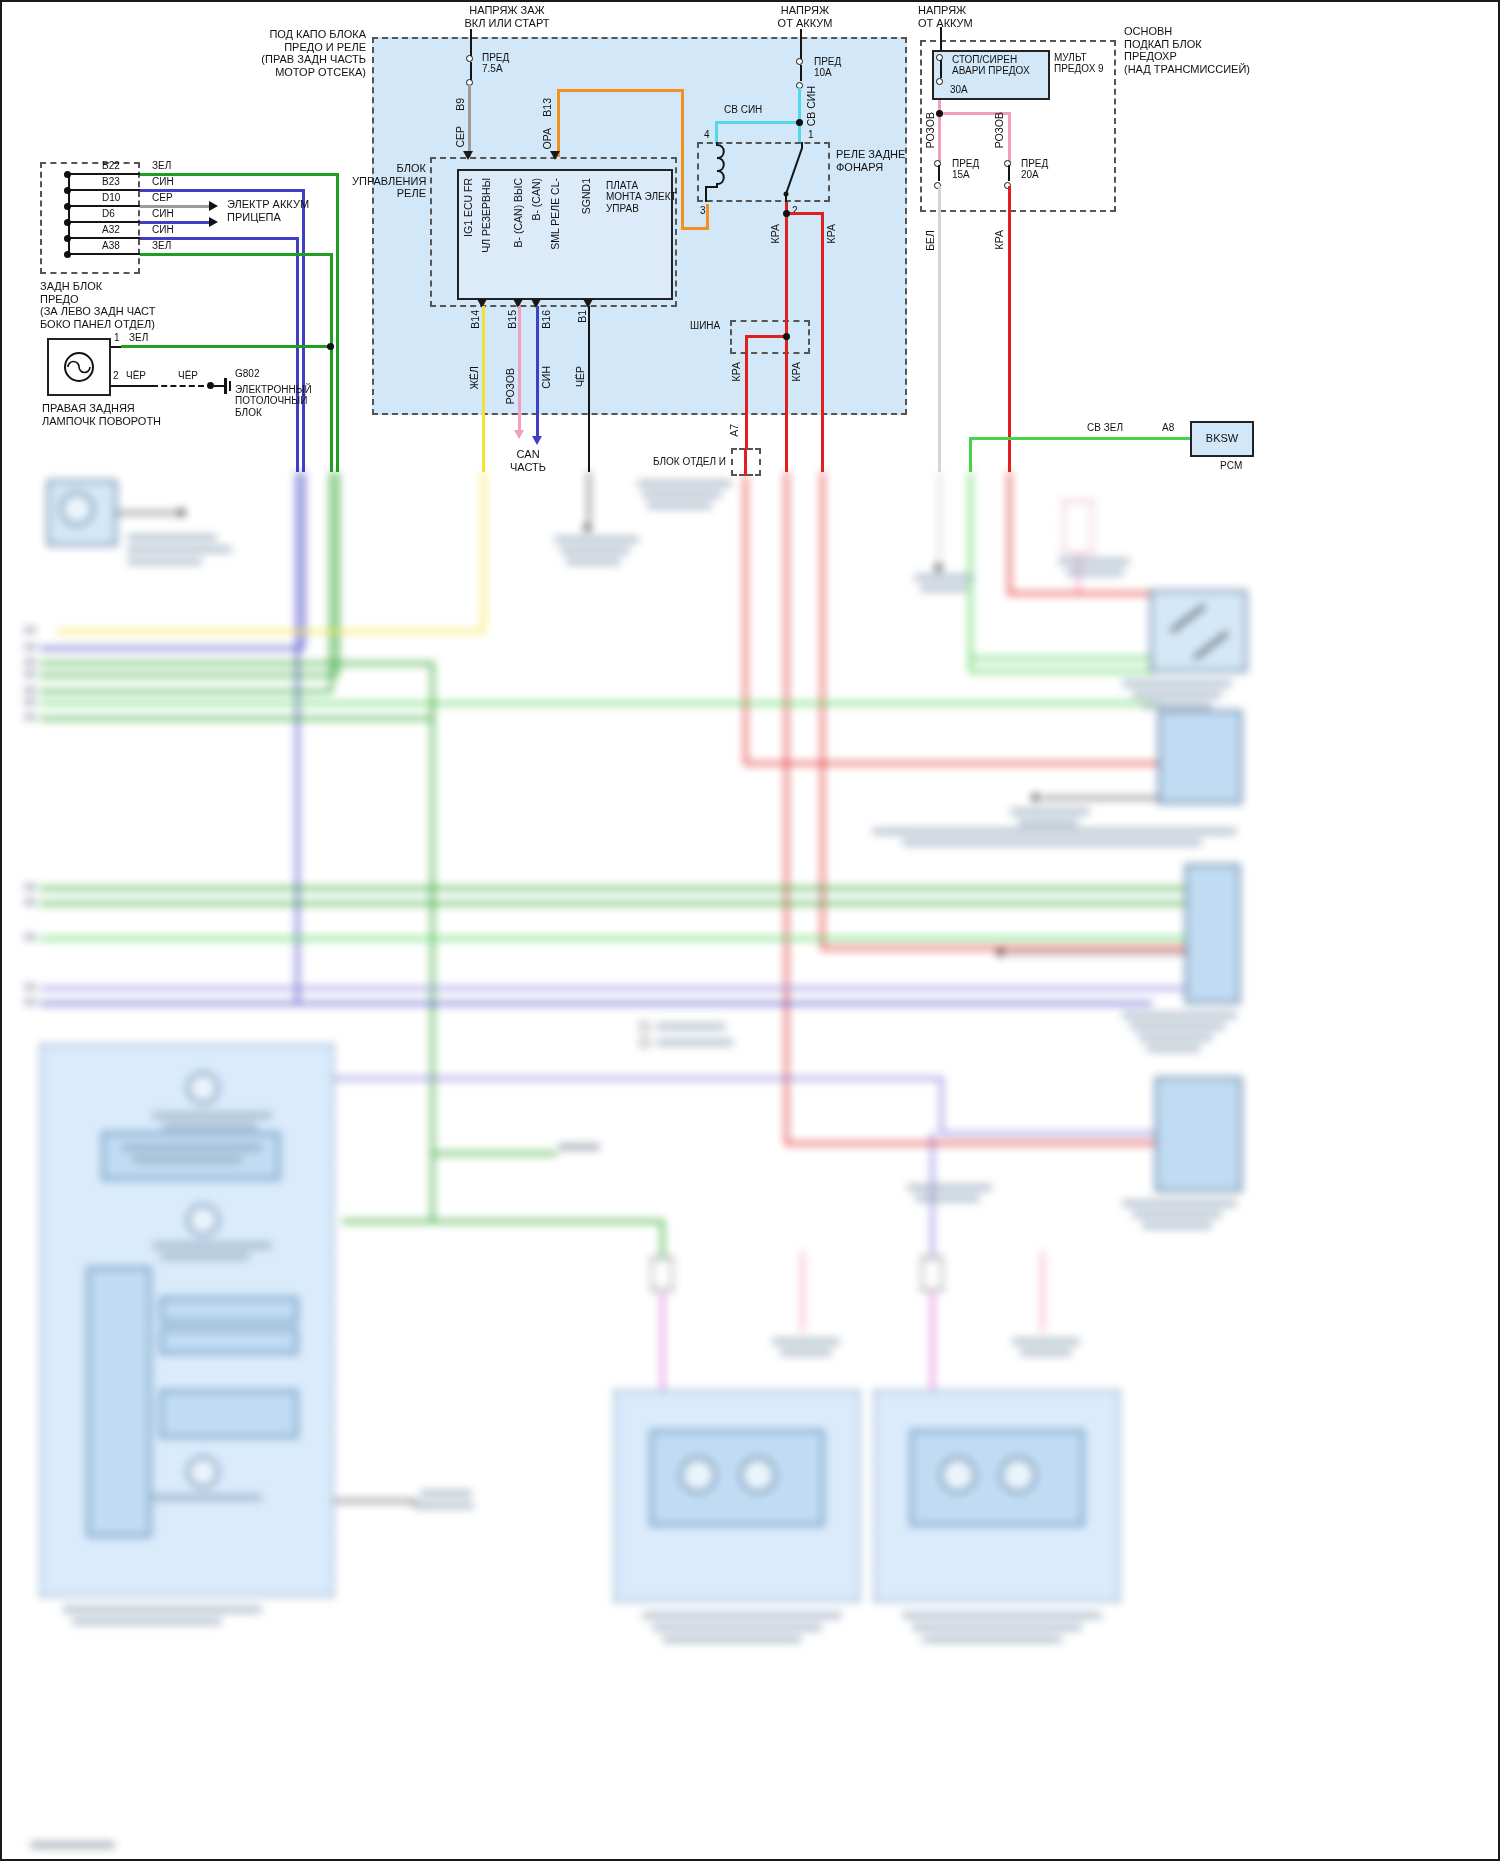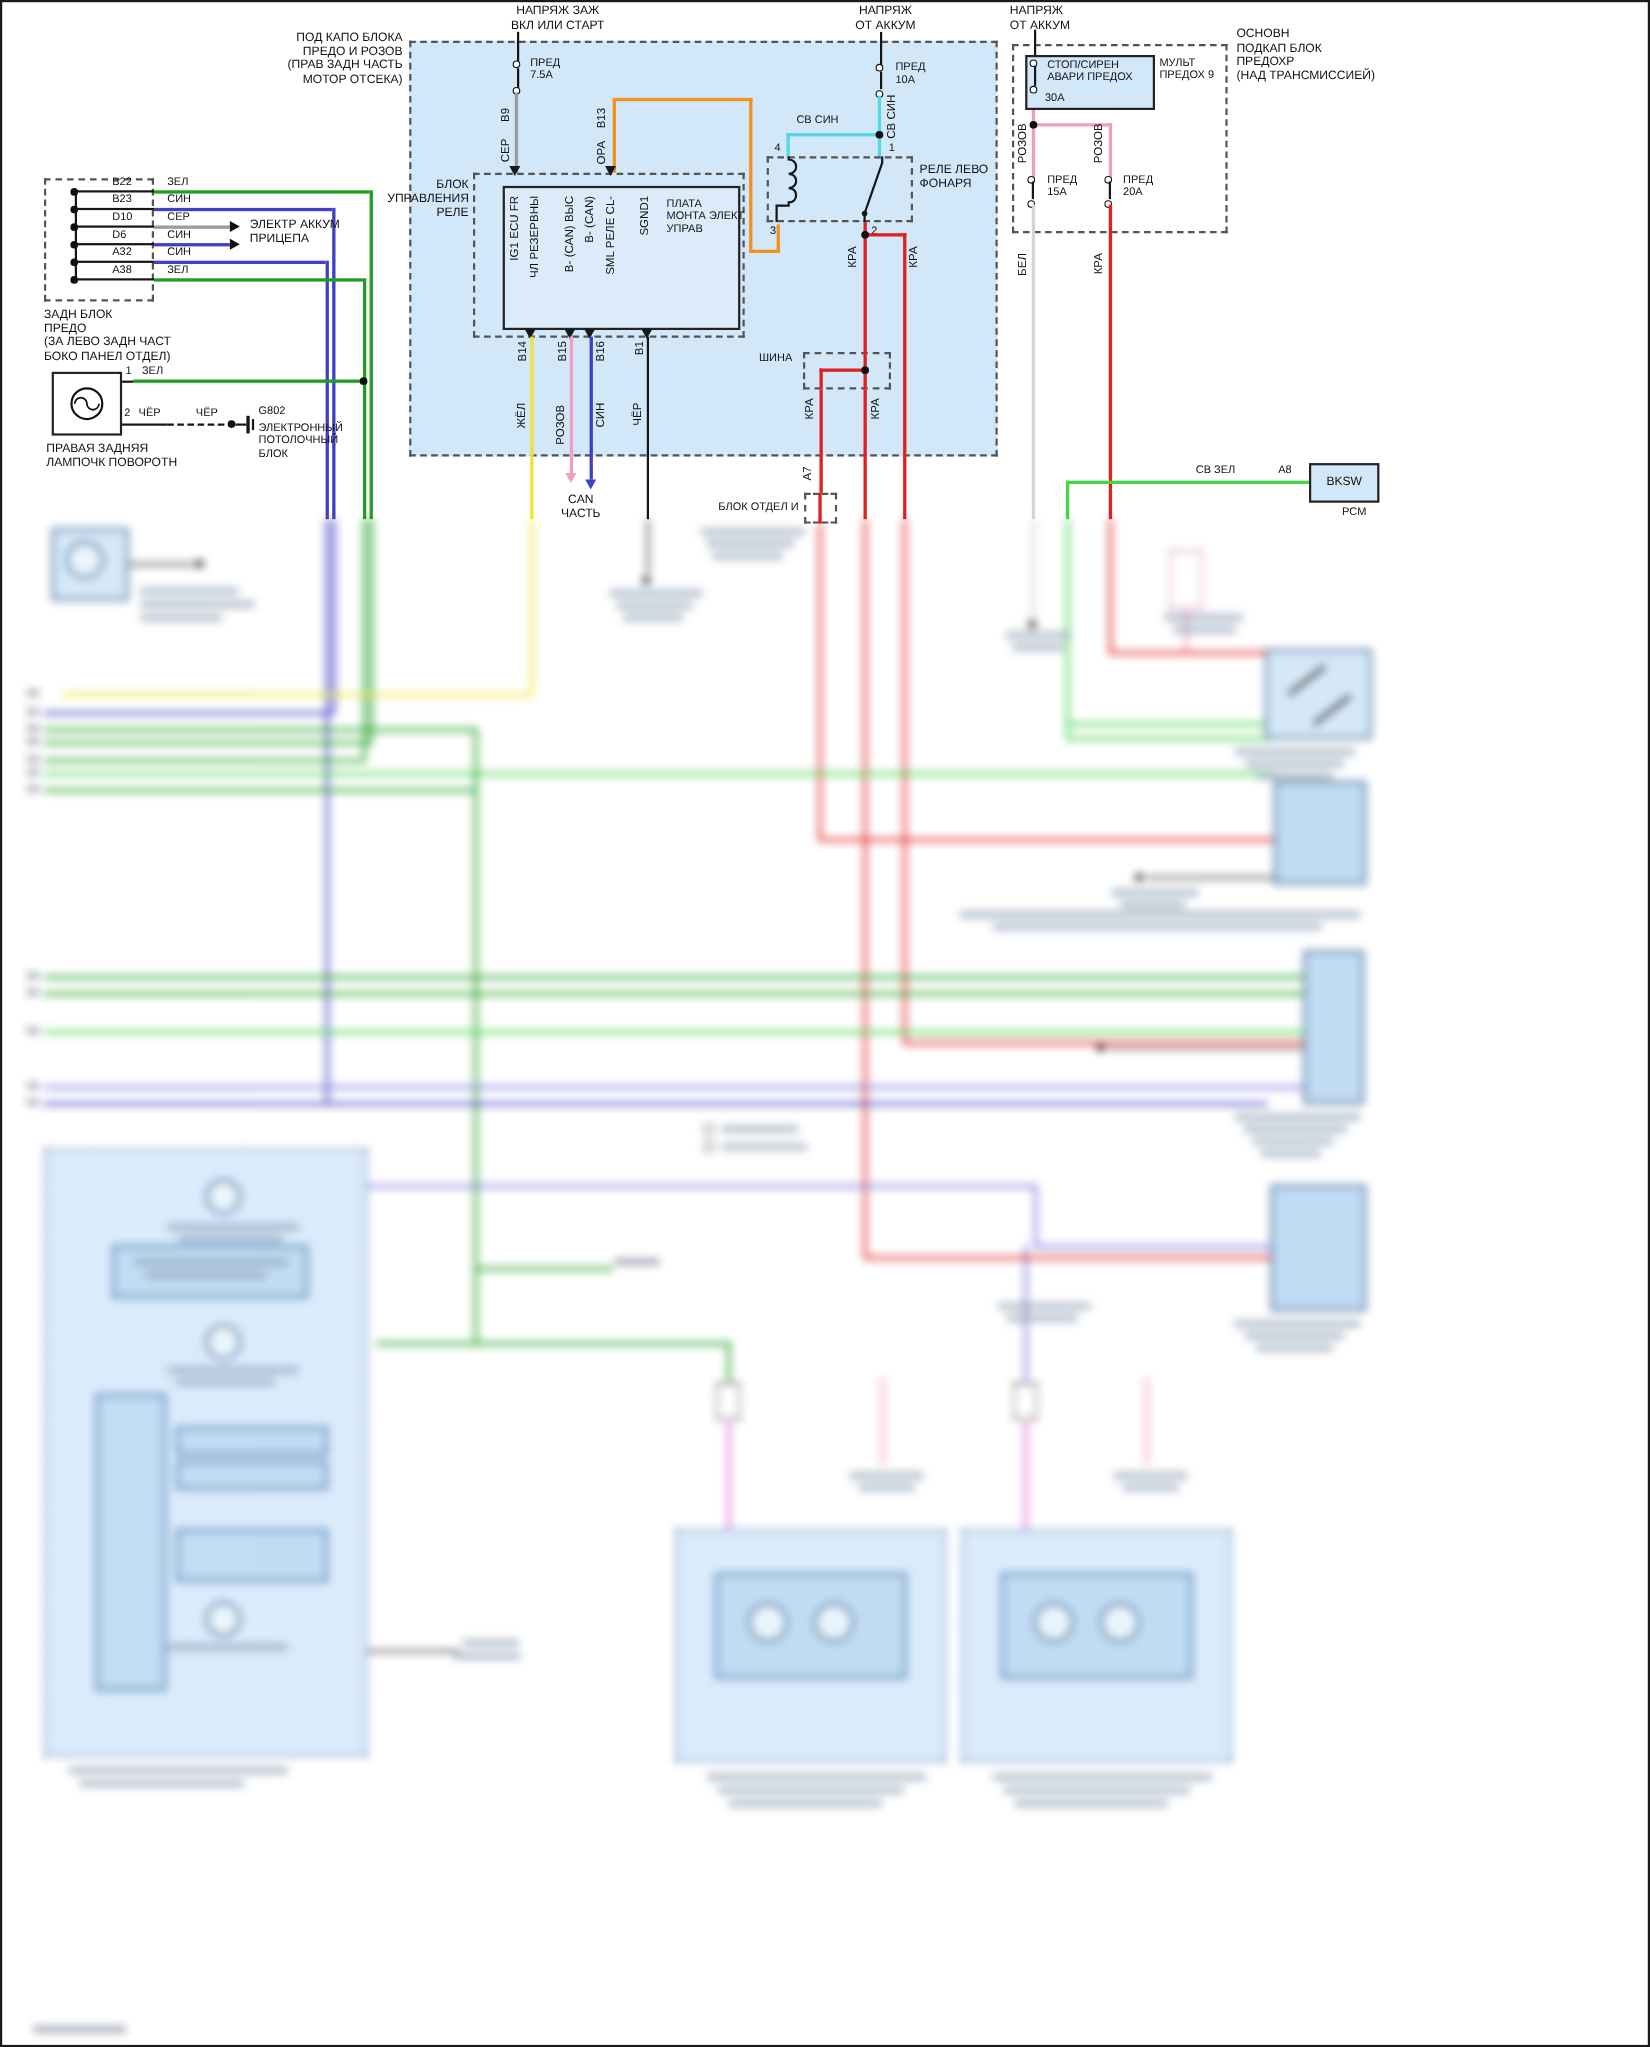--- a/index.html
+++ b/index.html
@@ -108,21 +108,21 @@
   <div style="position:absolute;left:227px;top:379px;width:2px;height:10px;background:#151515;"></div>
   <div class="lbl lbl10" style="left:233px;top:366px;">G802</div>
   <div class="lbl lbl10" style="left:233px;top:382px;">ЭЛЕКТРОННЫЙ
 ПОТОЛОЧНЫЙ
 БЛОК</div>
   <div class="lbl" style="left:40px;top:400px;">ПРАВАЯ ЗАДНЯЯ
 ЛАМПОЧК ПОВОРОТН</div>
 
   <div class="dbox bluefill" style="left:370px;top:35px;width:535px;height:378px;"></div>
   <div class="lbl rt" style="left:246px;top:26px;width:118px;">ПОД КАПО БЛОКА
-ПРЕДО И РОЗОВ
+ПРЕДО И РЕЛЕ
 (ПРАВ ЗАДН ЧАСТЬ
 МОТОР ОТСЕКА)</div>
   <div class="lbl ct" style="left:445px;top:2px;width:120px;">НАПРЯЖ ЗАЖ
 ВКЛ ИЛИ СТАРТ</div>
   <div class="wvb" style="left:468px;top:27px;height:30px;"></div>
   <div class="fc" style="left:464px;top:53px;"></div>
   <div class="fc" style="left:464px;top:77px;"></div>
   <div class="wvb" style="left:468px;top:60px;height:18px;"></div>
   <div class="lbl lbl10" style="left:480px;top:50px;">ПРЕД
 7.5A</div>
@@ -156,21 +156,21 @@
   <div class="dbox" style="left:695px;top:140px;width:133px;height:60px;"></div>
   <svg style="position:absolute;left:695px;top:140px;" width="133" height="60" viewBox="0 0 133 60">
     <path d="M20,0 L20,3 C29,3 29,16 20,16 C29,16 29,29 20,29 C29,29 29,42 20,42 L20,45 L9,45 L9,60" fill="none" stroke="#151515" stroke-width="2"></path>
     <path d="M105,0 L105,6 L89,52 L89,60" fill="none" stroke="#151515" stroke-width="2"></path>
     <circle cx="89" cy="52" r="2.5" fill="#151515"></circle>
   </svg>
   <div class="lbl lbl10" style="left:702px;top:127px;">4</div>
   <div class="lbl lbl10" style="left:806px;top:127px;">1</div>
   <div class="lbl lbl10" style="left:698px;top:203px;">3</div>
   <div class="lbl lbl10" style="left:790px;top:203px;">2</div>
-  <div class="lbl" style="left:834px;top:146px;">РЕЛЕ ЛЕВО
+  <div class="lbl" style="left:834px;top:146px;">РЕЛЕ ЗАДНЕ
 ФОНАРЯ</div>
 
   <div class="wv red" style="left:783px;top:200px;height:118px;"></div>
   <div class="wh red" style="left:783px;top:210px;width:39px;"></div>
   <div class="wv red" style="left:819px;top:210px;height:260px;"></div>
   <div class="dot" style="left:781px;top:208px;"></div>
   <div class="vt" style="left:767px;top:222px;">КРА</div>
   <div class="vt" style="left:823px;top:222px;">КРА</div>
 
   <div class="dbox" style="left:728px;top:318px;width:80px;height:34px;"></div>

